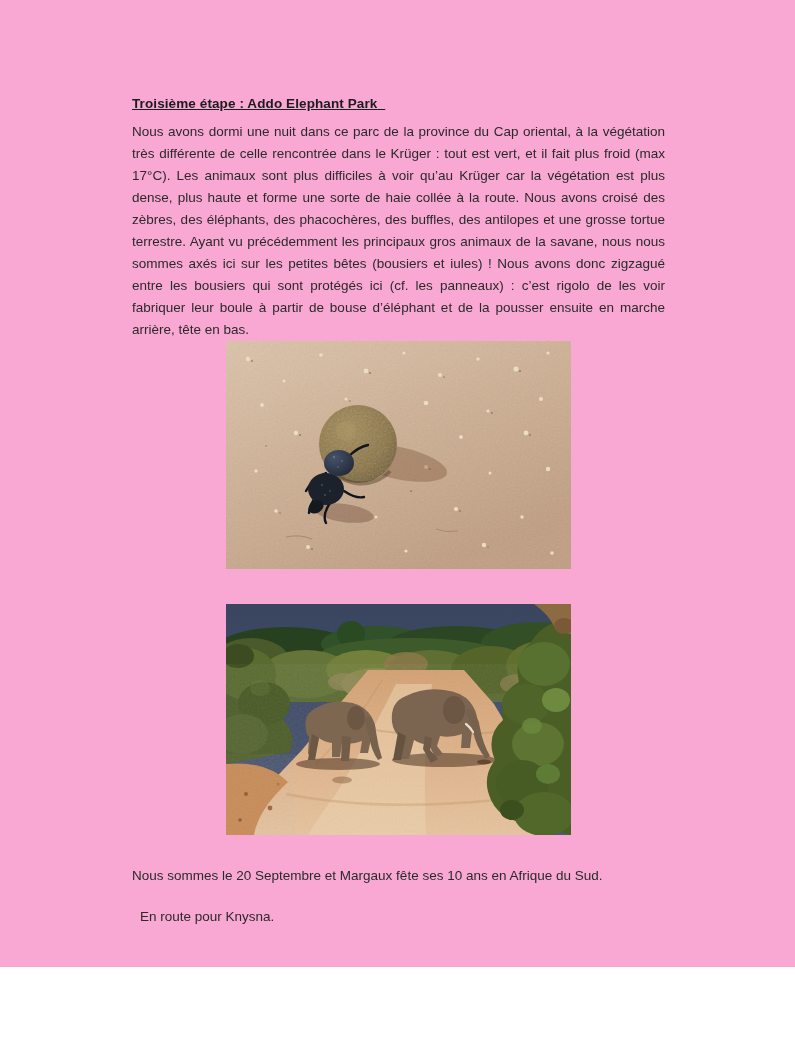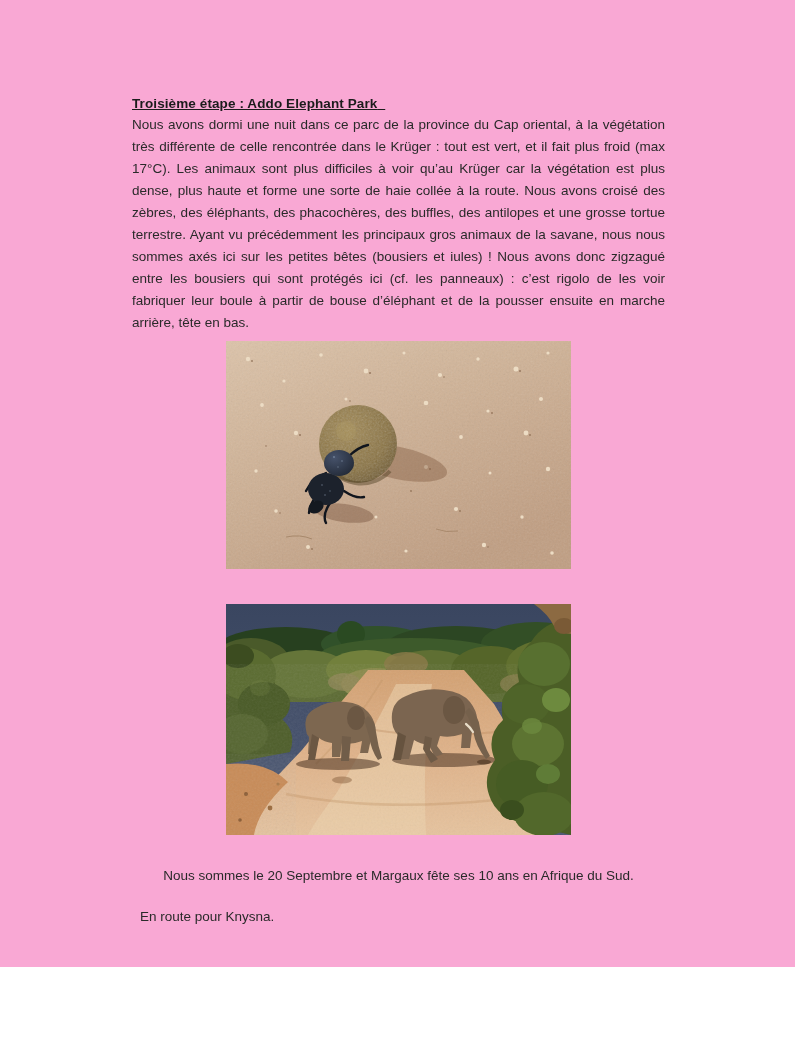--- a/index.html
+++ b/index.html
@@ -14,33 +14,33 @@
   .section-title{
     position:absolute;left:132px;top:96px;
     margin:0;
     font-size:13.5px;font-weight:bold;
     color:#1c1c1c;
     text-decoration:underline;
     letter-spacing:0.1px;
   }
   .section-title::after{content:"\00a0\00a0";text-decoration:underline;}
   .body-par{
-    position:absolute;left:132px;top:114px;width:533px;
+    position:absolute;left:132px;top:121px;width:533px;
     margin:0;
     font-size:13.5px;line-height:22px;
     text-align:justify;
     color:#2a2a2a;
   }
   figure{margin:0;padding:0;position:absolute;}
   .photo{display:block;width:100%;height:100%;}
   .photo-beetle{left:226px;top:341px;width:345px;height:228px;}
   .photo-elephants{left:226px;top:604px;width:345px;height:231px;}
   .date-line{
     position:absolute;left:132px;top:866px;width:533px;margin:0;
-    font-size:13.5px;line-height:20px;color:#2a2a2a;text-align:center;
+    font-size:13.5px;line-height:20px;color:#2a2a2a;
   }
   .route-line{
     position:absolute;left:132px;top:899px;width:533px;margin:8px;
     font-size:13.5px;line-height:20px;color:#2a2a2a;
   }
   .page-footer{
     position:absolute;left:0;top:1011px;width:795px;
     text-align:center;
   }
   .page-number{

